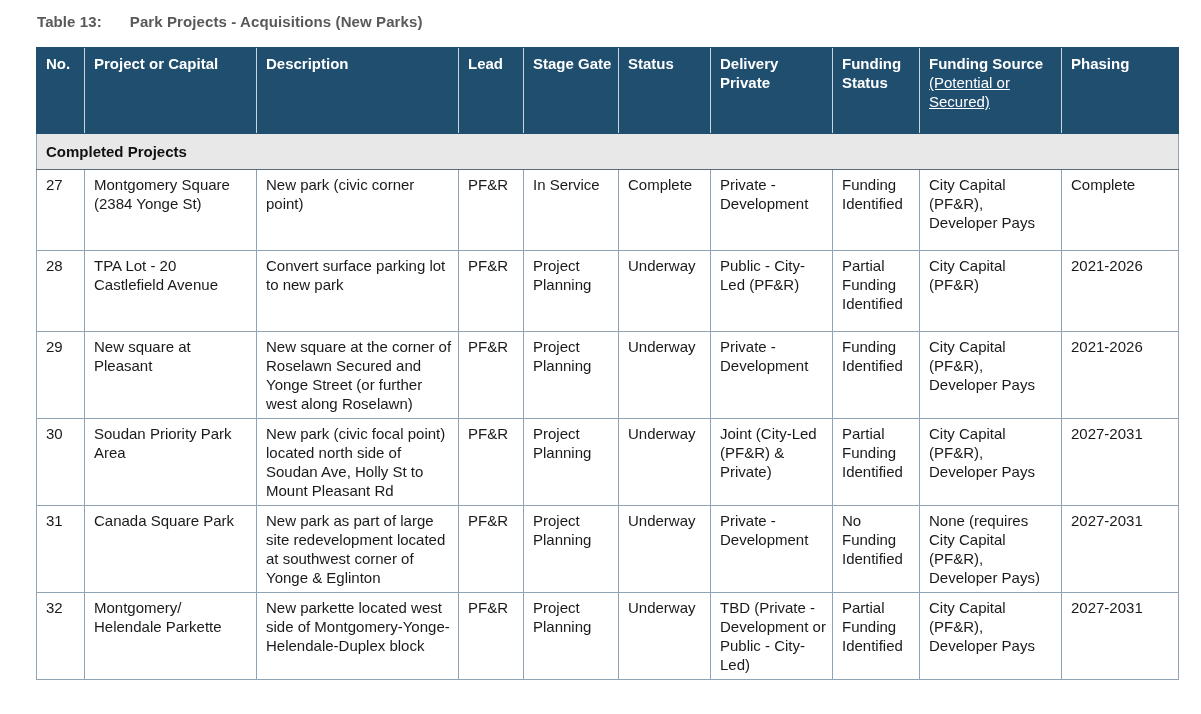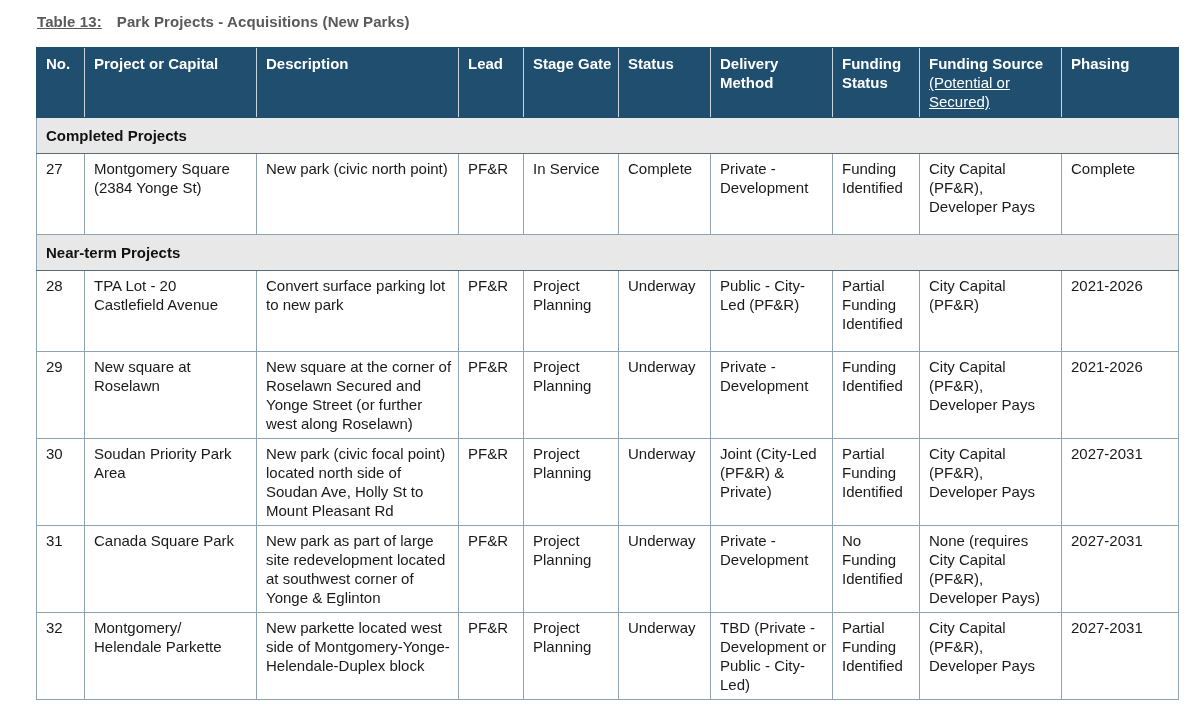--- a/index.html
+++ b/index.html
@@ -14,21 +14,21 @@
     padding: 13px 22px 0 37px;
     background: #ffffff;
     overflow: hidden;
   }
   .doc-title {
     color: #595959;
     font-size: 15px;
     font-weight: bold;
     letter-spacing: 0.1px;
   }
-  .doc-title .title-label { margin-right: 15px; text-decoration: underline; }
+  .doc-title .title-label { margin-right: 28px; }
   table.park-table {
     border-collapse: collapse;
     table-layout: fixed;
     width: 1142px;
     margin-top: 17px;
     margin-left: -1px;
     font-size: 15px;
     color: #1a1a1a;
   }
   table.park-table col:nth-child(1)  { width: 48px; }
@@ -41,21 +41,21 @@
   table.park-table col:nth-child(8)  { width: 87px; }
   table.park-table col:nth-child(9)  { width: 142px; }
   table.park-table col:nth-child(10) { width: 117px; }
 
   table.park-table th {
     background: #1F4E6F;
     color: #ffffff;
     font-weight: bold;
     text-align: left;
     vertical-align: top;
-    padding: 6px 6px 6px 9px;
+    padding: 6px 6px 22px 9px;
     height: 45px;
     line-height: 19px;
     border-left: 1px solid #c9d6e2;
     border-top: 1px solid #1F4E6F;
     border-bottom: 1px solid #1F4E6F;
   }
   table.park-table th:first-child { border-left: 1px solid #1F4E6F; }
   table.park-table th:last-child  { border-right: 1px solid #1F4E6F; }
   table.park-table th .sub { font-weight: normal; text-decoration: underline; }
 
@@ -98,60 +98,57 @@
         <col>
     </colgroup>
     <thead>
       <tr>
           <th><span>No.</span></th>
           <th><span>Project or Capital</span></th>
           <th><span>Description</span></th>
           <th><span>Lead</span></th>
           <th><span>Stage Gate</span></th>
           <th><span>Status</span></th>
-          <th><span>Delivery Method</span></th>
+          <th><span>Delivery Private</span></th>
           <th><span>Funding Status</span></th>
           <th><span>Funding Source</span> <span class="sub">(Potential or Secured)</span></th>
           <th><span>Phasing</span></th>
         </tr>
     </thead>
     <tbody>
         <tr class="section-row">
           <td colspan="10">Completed Projects</td>
         </tr>
         <tr class="data-row">
           <td>27</td>
           <td>Montgomery Square (2384 Yonge St)</td>
-          <td>New park (civic north point)</td>
+          <td>New park (civic corner point)</td>
           <td>PF&amp;R</td>
           <td>In Service</td>
           <td>Complete</td>
           <td>Private - Development</td>
           <td>Funding Identified</td>
           <td>City Capital (PF&amp;R), Developer Pays</td>
           <td>Complete</td>
-        </tr>
-        <tr class="section-row">
-          <td colspan="10">Near-term Projects</td>
         </tr>
         <tr class="data-row">
           <td>28</td>
           <td>TPA Lot - 20 Castlefield Avenue</td>
           <td>Convert surface parking lot to new park</td>
           <td>PF&amp;R</td>
           <td>Project Planning</td>
           <td>Underway</td>
           <td>Public - City-Led (PF&amp;R)</td>
           <td>Partial Funding Identified</td>
           <td>City Capital (PF&amp;R)</td>
           <td>2021-2026</td>
         </tr>
         <tr class="data-row">
           <td>29</td>
-          <td>New square at Roselawn</td>
+          <td>New square at Pleasant</td>
           <td>New square at the corner of Roselawn Secured and Yonge Street (or further west along Roselawn)</td>
           <td>PF&amp;R</td>
           <td>Project Planning</td>
           <td>Underway</td>
           <td>Private - Development</td>
           <td>Funding Identified</td>
           <td>City Capital (PF&amp;R), Developer Pays</td>
           <td>2021-2026</td>
         </tr>
         <tr class="data-row">

